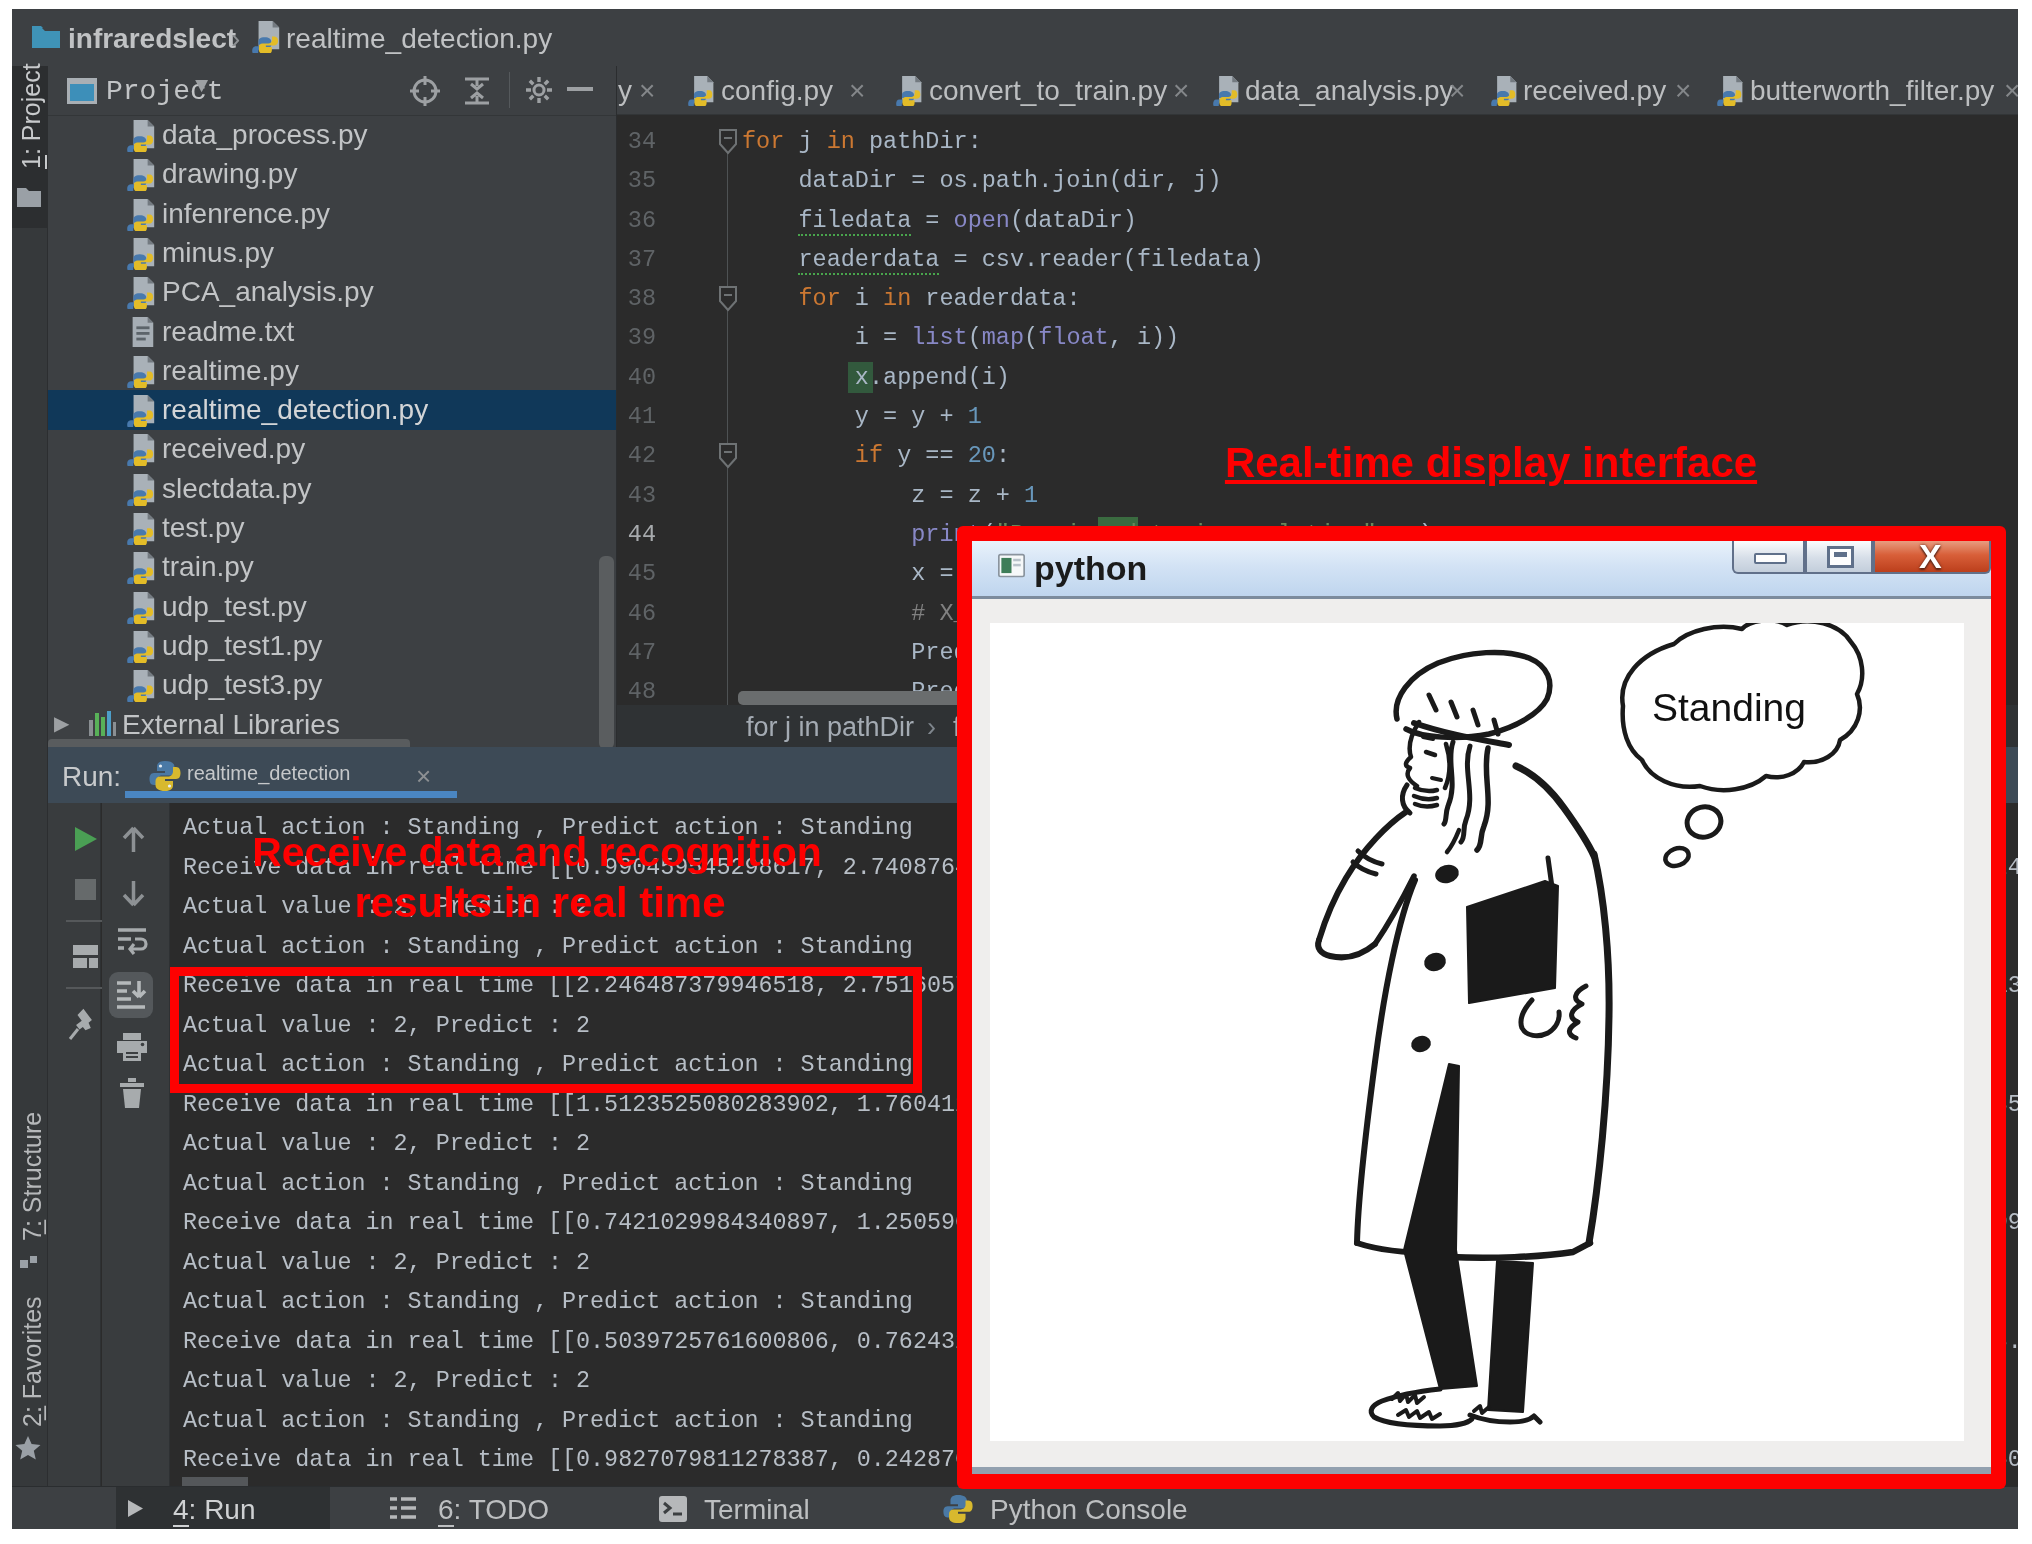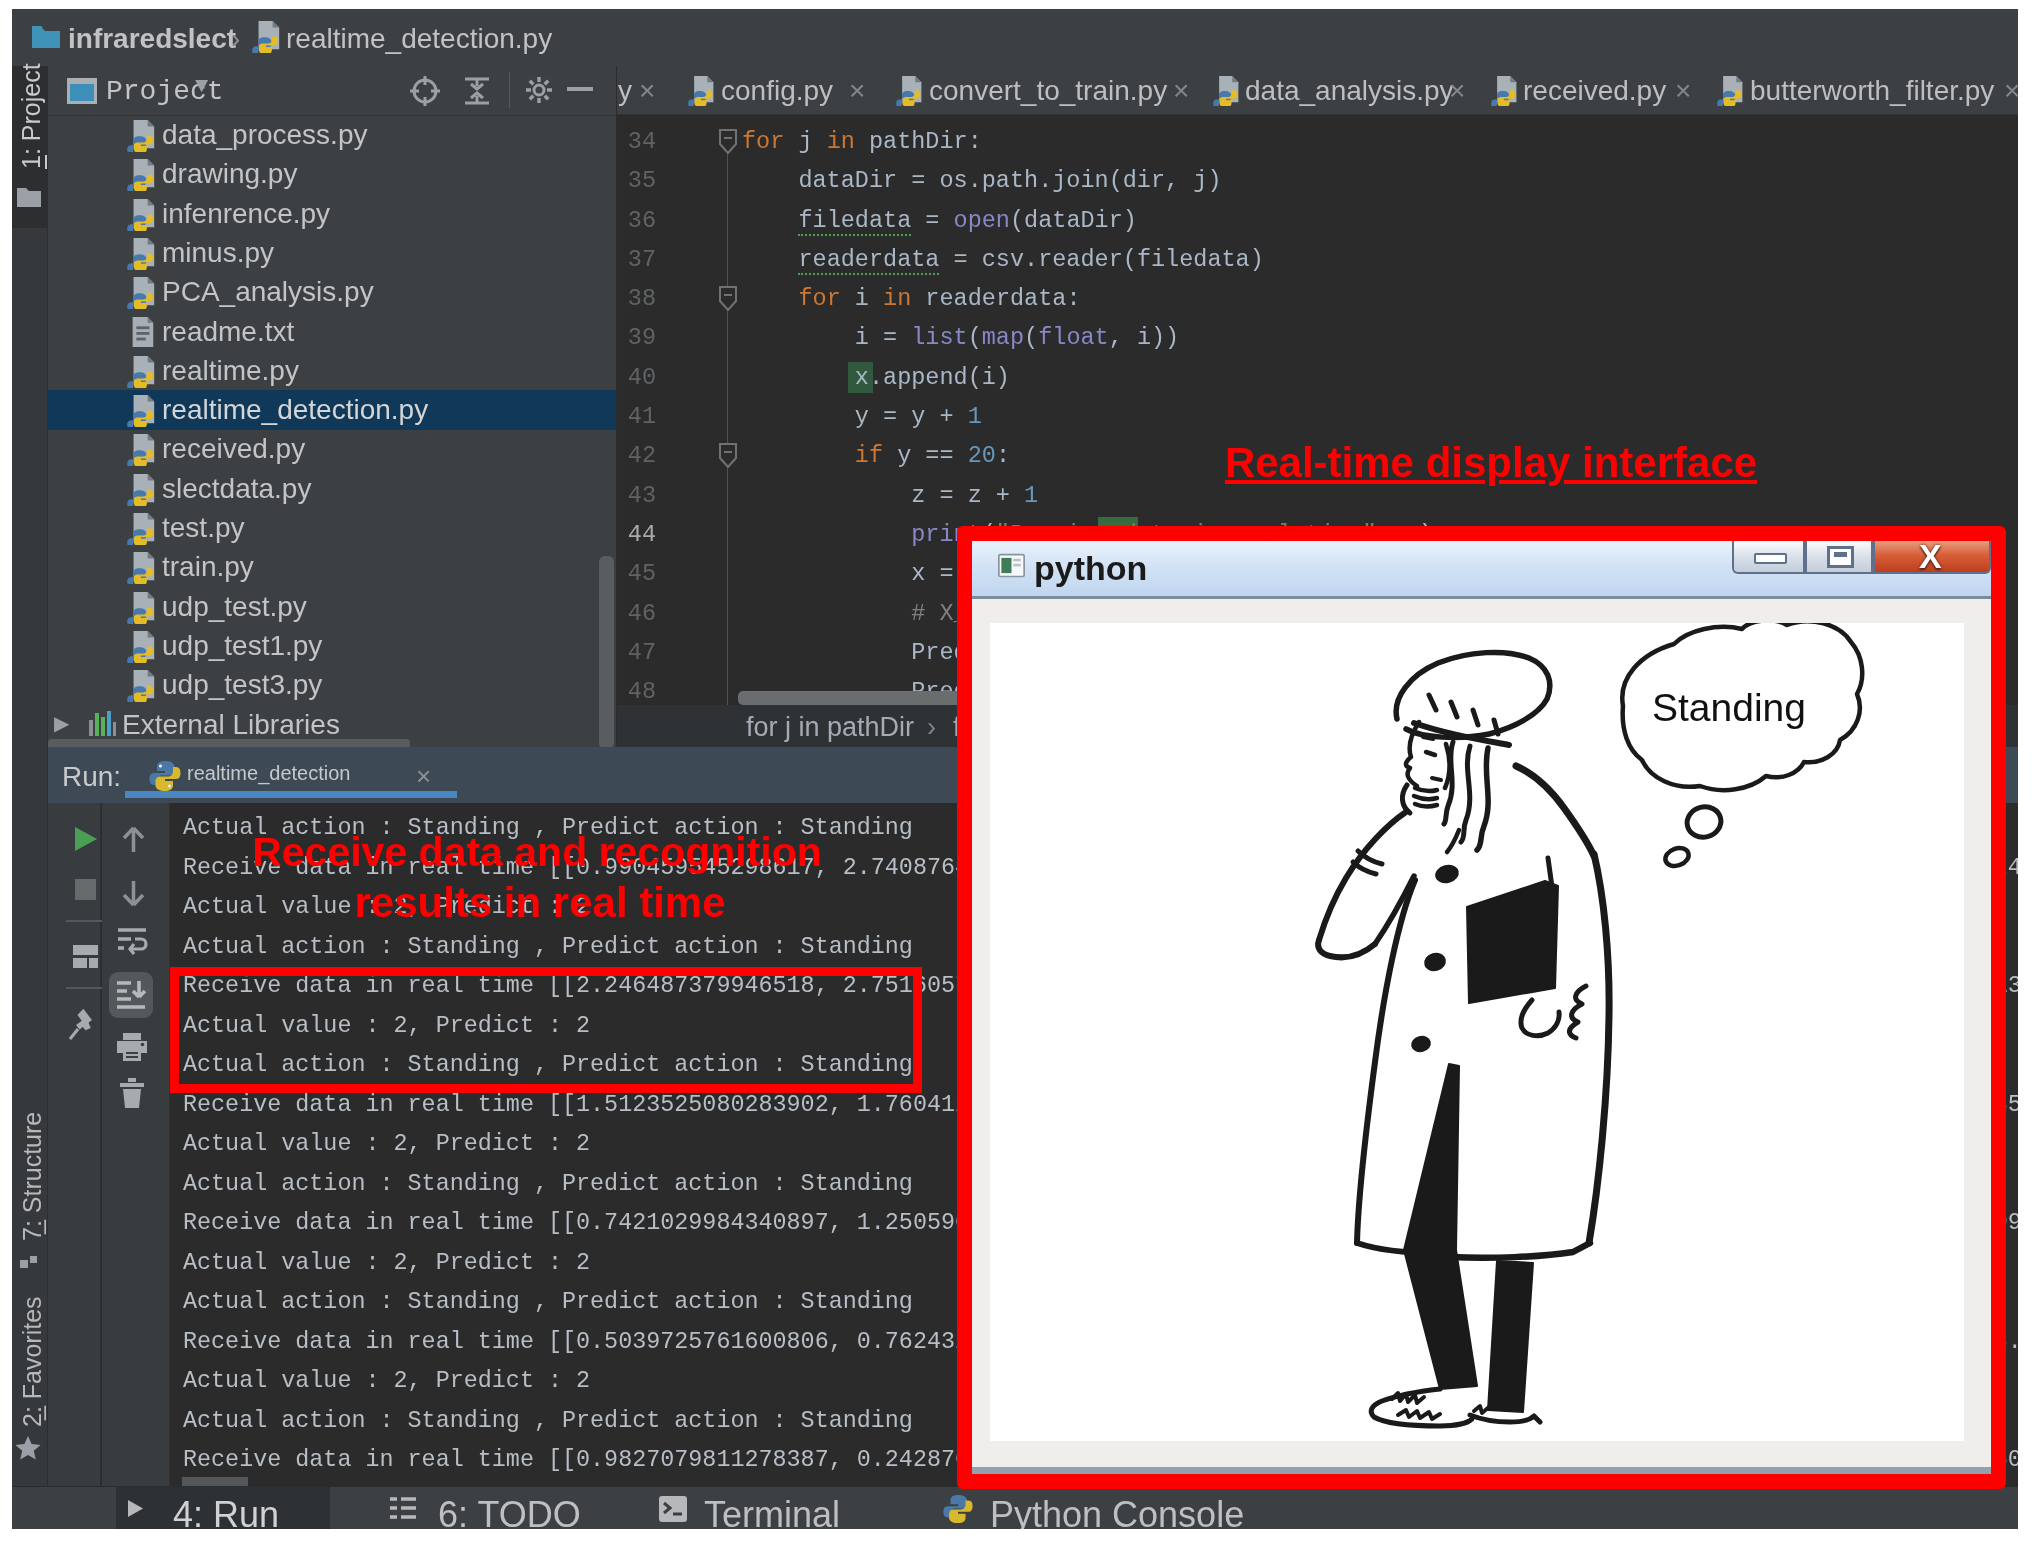--- a/index.html
+++ b/index.html
@@ -30,21 +30,21 @@
   .sq{border-bottom:2px dotted #49a54d;}
   .crumbs2{position:absolute;left:0;top:639px;width:1401px;height:42px;background:#2f3234;font-size:27px;color:#a4abb3;}
   
   .runhead{position:absolute;left:36px;top:738px;width:1970px;height:56px;background:#3d4a56;}
   
   .console{position:absolute;left:36px;top:794px;width:1970px;height:683px;background:#2b2b2b;overflow:hidden;}
   .ctools1{position:absolute;left:0;top:0;width:53px;height:683px;background:#393c3e;border-right:1px solid #2e3133;}
   .ctools2{position:absolute;left:54px;top:0;width:68px;height:683px;background:#393c3e;border-right:1px solid #2e3133;}
   .cout{position:absolute;left:135px;top:6px;font-size:23.4px;line-height:39.5px;color:#b7bec6;white-space:pre;}
   
-  .statbar{position:absolute;left:0;top:1477px;width:2006px;height:43px;background:#3d4043;border-top:1px solid #2a2d2f;font-size:36px;color:#bdbfc1;}
+  .statbar{position:absolute;left:0;top:1477px;width:2006px;height:43px;background:#3d4043;border-top:1px solid #2a2d2f;font-size:28px;color:#bdbfc1;}
   
   .red{color:#fe0000;font-weight:bold;position:absolute;white-space:nowrap;}
   .redrect{position:absolute;left:158px;top:958px;width:752px;height:126px;border:9px solid #fd0101;}
   
   .win{position:absolute;left:945px;top:517px;width:1049px;height:963px;background:#fd0101;border-radius:6px;}
   .wininner{position:absolute;left:15px;top:15px;width:1019px;height:933px;background:#efeeed;}
   .wtitle{position:absolute;left:0;top:0;width:1019px;height:58px;
           background:linear-gradient(180deg,#e9f2fb 0%,#d3e3f5 45%,#bfd5ee 100%);
           border-bottom:3px solid #7c8b9d;}
   .wbtn{position:absolute;top:0;height:33px;border:2px solid #61708a;border-top:none;

